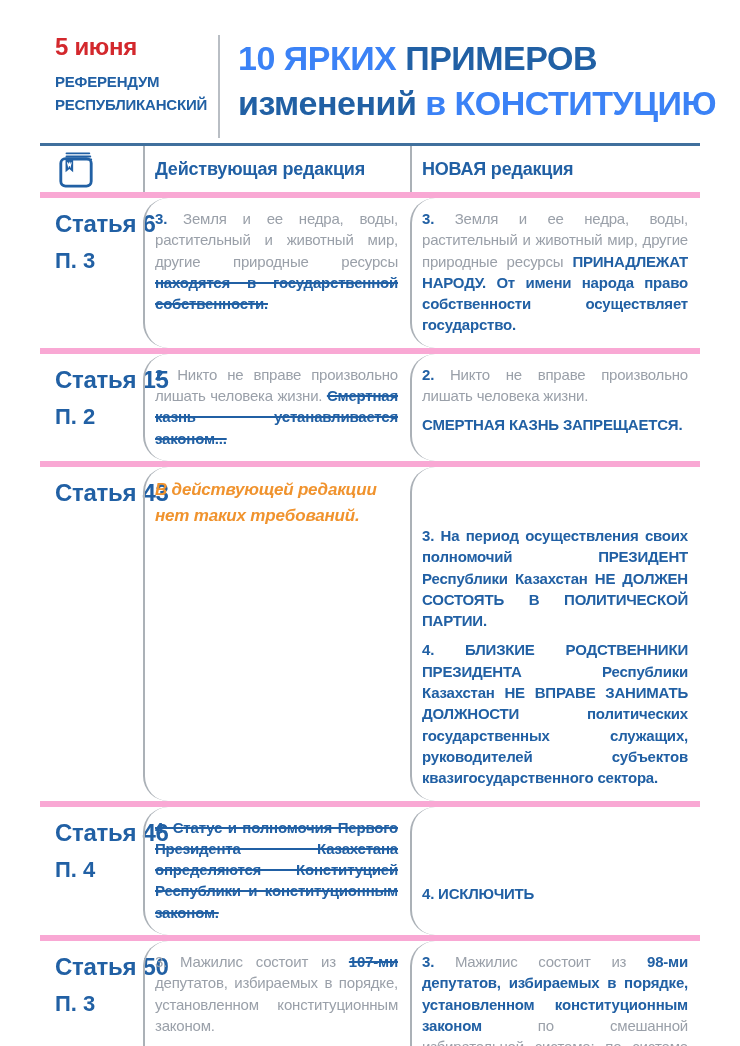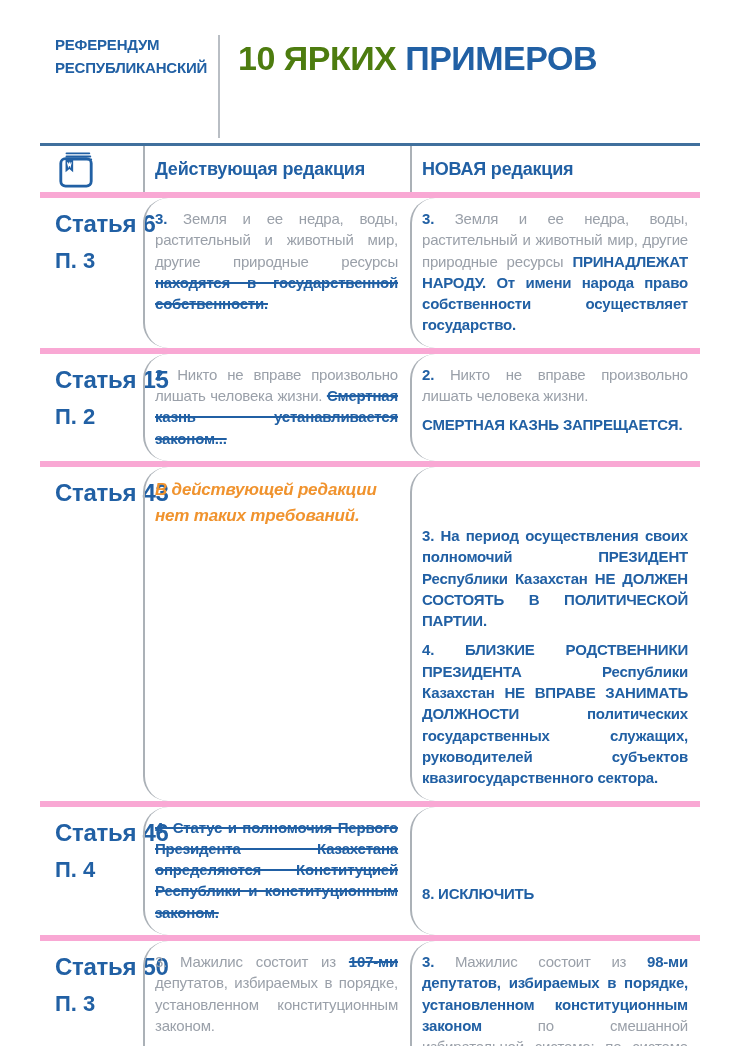--- a/index.html
+++ b/index.html
@@ -11,21 +11,21 @@
   }
   .page { width:740px; height:1046px; padding:0 40px; overflow:hidden; }
 
   
   .hdr { display:flex; align-items:stretch; padding-top:33px; height:143px; }
   .hdr-left { width:178px; padding-left:15px; flex:0 0 178px; }
   .hdr-date { color:#d3282d; font-size:24px; font-weight:bold; letter-spacing:-0.3px; margin-bottom:9px; }
   .hdr-sub  { color:#2160a4; font-size:15px; font-weight:bold; letter-spacing:-0.2px; line-height:23px; }
   .hdr-divider { width:0; border-left:2px solid #b9bec4; margin:2px 0 5px 0; }
   .hdr-title { padding-left:18px; font-size:34px; font-weight:bold; letter-spacing:-0.5px; line-height:45px; padding-top:3px; white-space:nowrap; }
-  .red  { color:#4d7c0f; }
+  .red  { color:#3b82f6; }
   .blue { color:#2160a4; }
 
   
   .tbl { border-top:3px solid #40709d; border-bottom:3px solid #40709d; }
   .trow { display:grid; grid-template-columns:103px 267px 1fr; border-bottom:6px solid #f9a8d4; }
   .trow:last-child { border-bottom:none; }
   .cell { padding:10px 12px 12px 10px; }
   .cell + .cell { border-left:2px solid #abb1b7; }
   .c1 { padding-left:15px; padding-top:12px; }
 
@@ -51,26 +51,28 @@
   .r5 .cell { min-height:262px; }
   .vcenter { display:flex; align-items:center; }
 </style>
 </head>
 <body>
 
 <div class="page">
 
   <div class="hdr">
     <div class="hdr-left">
+      <div class="hdr-date">5 июня</div>
       <div class="hdr-sub">РЕФЕРЕНДУМ</div>
       <div class="hdr-sub">РЕСПУБЛИКАНСКИЙ</div>
     </div>
     <div class="hdr-divider"></div>
     <div class="hdr-title">
       <div><span class="red">10 ЯРКИХ</span> <span class="blue">ПРИМЕРОВ</span></div>
+      <div><span class="blue">изменений</span> <span class="red">в КОНСТИТУЦИЮ</span></div>
     </div>
   </div>
 
   <div class="tbl">
 
     <div class="trow thead-row">
       <div class="cell c1">
         <svg width="42" height="38" viewBox="0 0 44 40" aria-hidden="true">
           <g fill="none" stroke="#2160a4" stroke-width="2" stroke-linecap="round">
             <path d="M12 3.5 h24"></path>
@@ -137,21 +139,21 @@
 
     <div class="trow r4">
       <div class="cell c1">
         <div class="article">Статья 46</div>
         <div class="point">П. 4</div>
       </div>
       <div class="cell body-txt">
         <span class="strike">4. Статус и полномочия Первого Президента Казахстана определяются Конституцией Республики и конституционным законом.</span>
       </div>
       <div class="cell body-txt vcenter">
-        <span class="added">8. ИСКЛЮЧИТЬ</span>
+        <span class="added">4. ИСКЛЮЧИТЬ</span>
       </div>
     </div>
 
     <div class="trow r5">
       <div class="cell c1">
         <div class="article">Статья 50</div>
         <div class="point">П. 3</div>
       </div>
       <div class="cell body-txt">
         <span class="gray">3. Мажилис состоит из</span>

